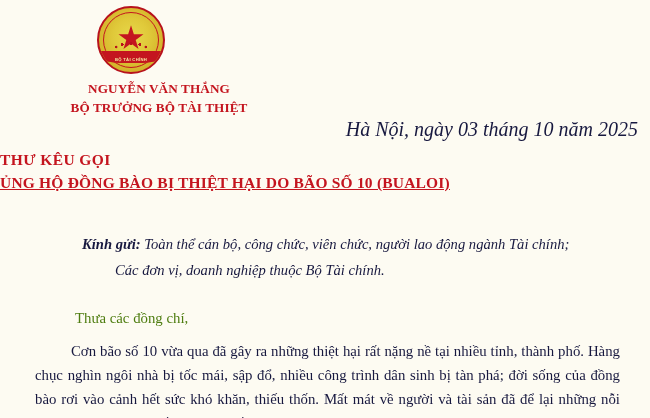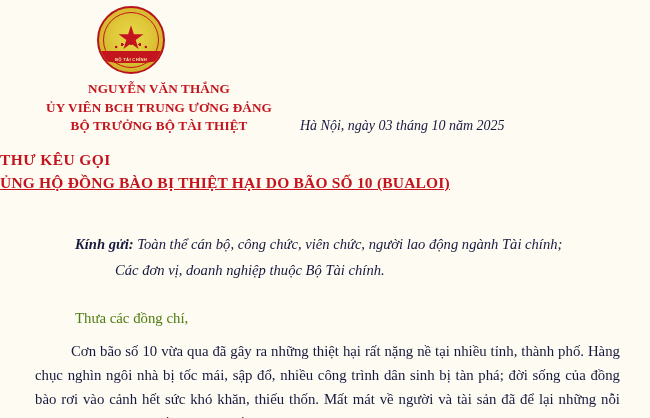--- a/index.html
+++ b/index.html
@@ -111,23 +111,23 @@
     line-height: 1.42;
     letter-spacing: 0.1px;
   }
   .sender-block div { white-space: nowrap; }
 
   .dateline {
     position: absolute;
     left: 300px;
     top: 118px;
     width: 338px;
-    text-align: left;
+    text-align: right;
     font-style: italic;
-    font-size: 14px;
+    font-size: 20px;
     color: #17183f;
   }
 
   .title-block {
     position: absolute;
     left: 0;
     top: 148px;
     width: 650px;
     font-weight: bold;
     color: #c4151f;
@@ -142,20 +142,21 @@
     top: 232px;
     width: 560px;
     font-style: italic;
     font-size: 14.6px;
     line-height: 1.78;
     color: #17183f;
   }
   .recipient .lbl {
     font-weight: bold;
     font-style: italic;
+    margin-left: 7px;
   }
   .recipient .line2 {
     padding-left: 40px;
   }
 
   .salutation {
     position: absolute;
     left: 75px;
     top: 310px;
     font-size: 14.8px;
@@ -187,21 +188,20 @@
       <div class="inner-ring"></div>
       <div class="star"></div>
       <div class="gear-dots"></div>
       <div class="band"></div>
       <div class="band-text">BỘ TÀI CHÍNH</div>
     </div>
   </div>
 
   <div class="sender-block">
     <div>NGUYỄN VĂN THẮNG</div>
-    <div>ỦY VIÊN BCH TRUNG ƯƠNG ĐẢNG</div>
     <div>BỘ TRƯỞNG BỘ TÀI THIỆT</div>
   </div>
 
   <div class="dateline">Hà Nội, ngày 03 tháng 10 năm 2025</div>
 
   <div class="title-block">
     <div class="title-main">THƯ KÊU GỌI</div>
     <div class="title-sub">ỦNG HỘ ĐỒNG BÀO BỊ THIỆT HẠI DO BÃO SỐ 10 (BUALOI)</div>
   </div>
 

